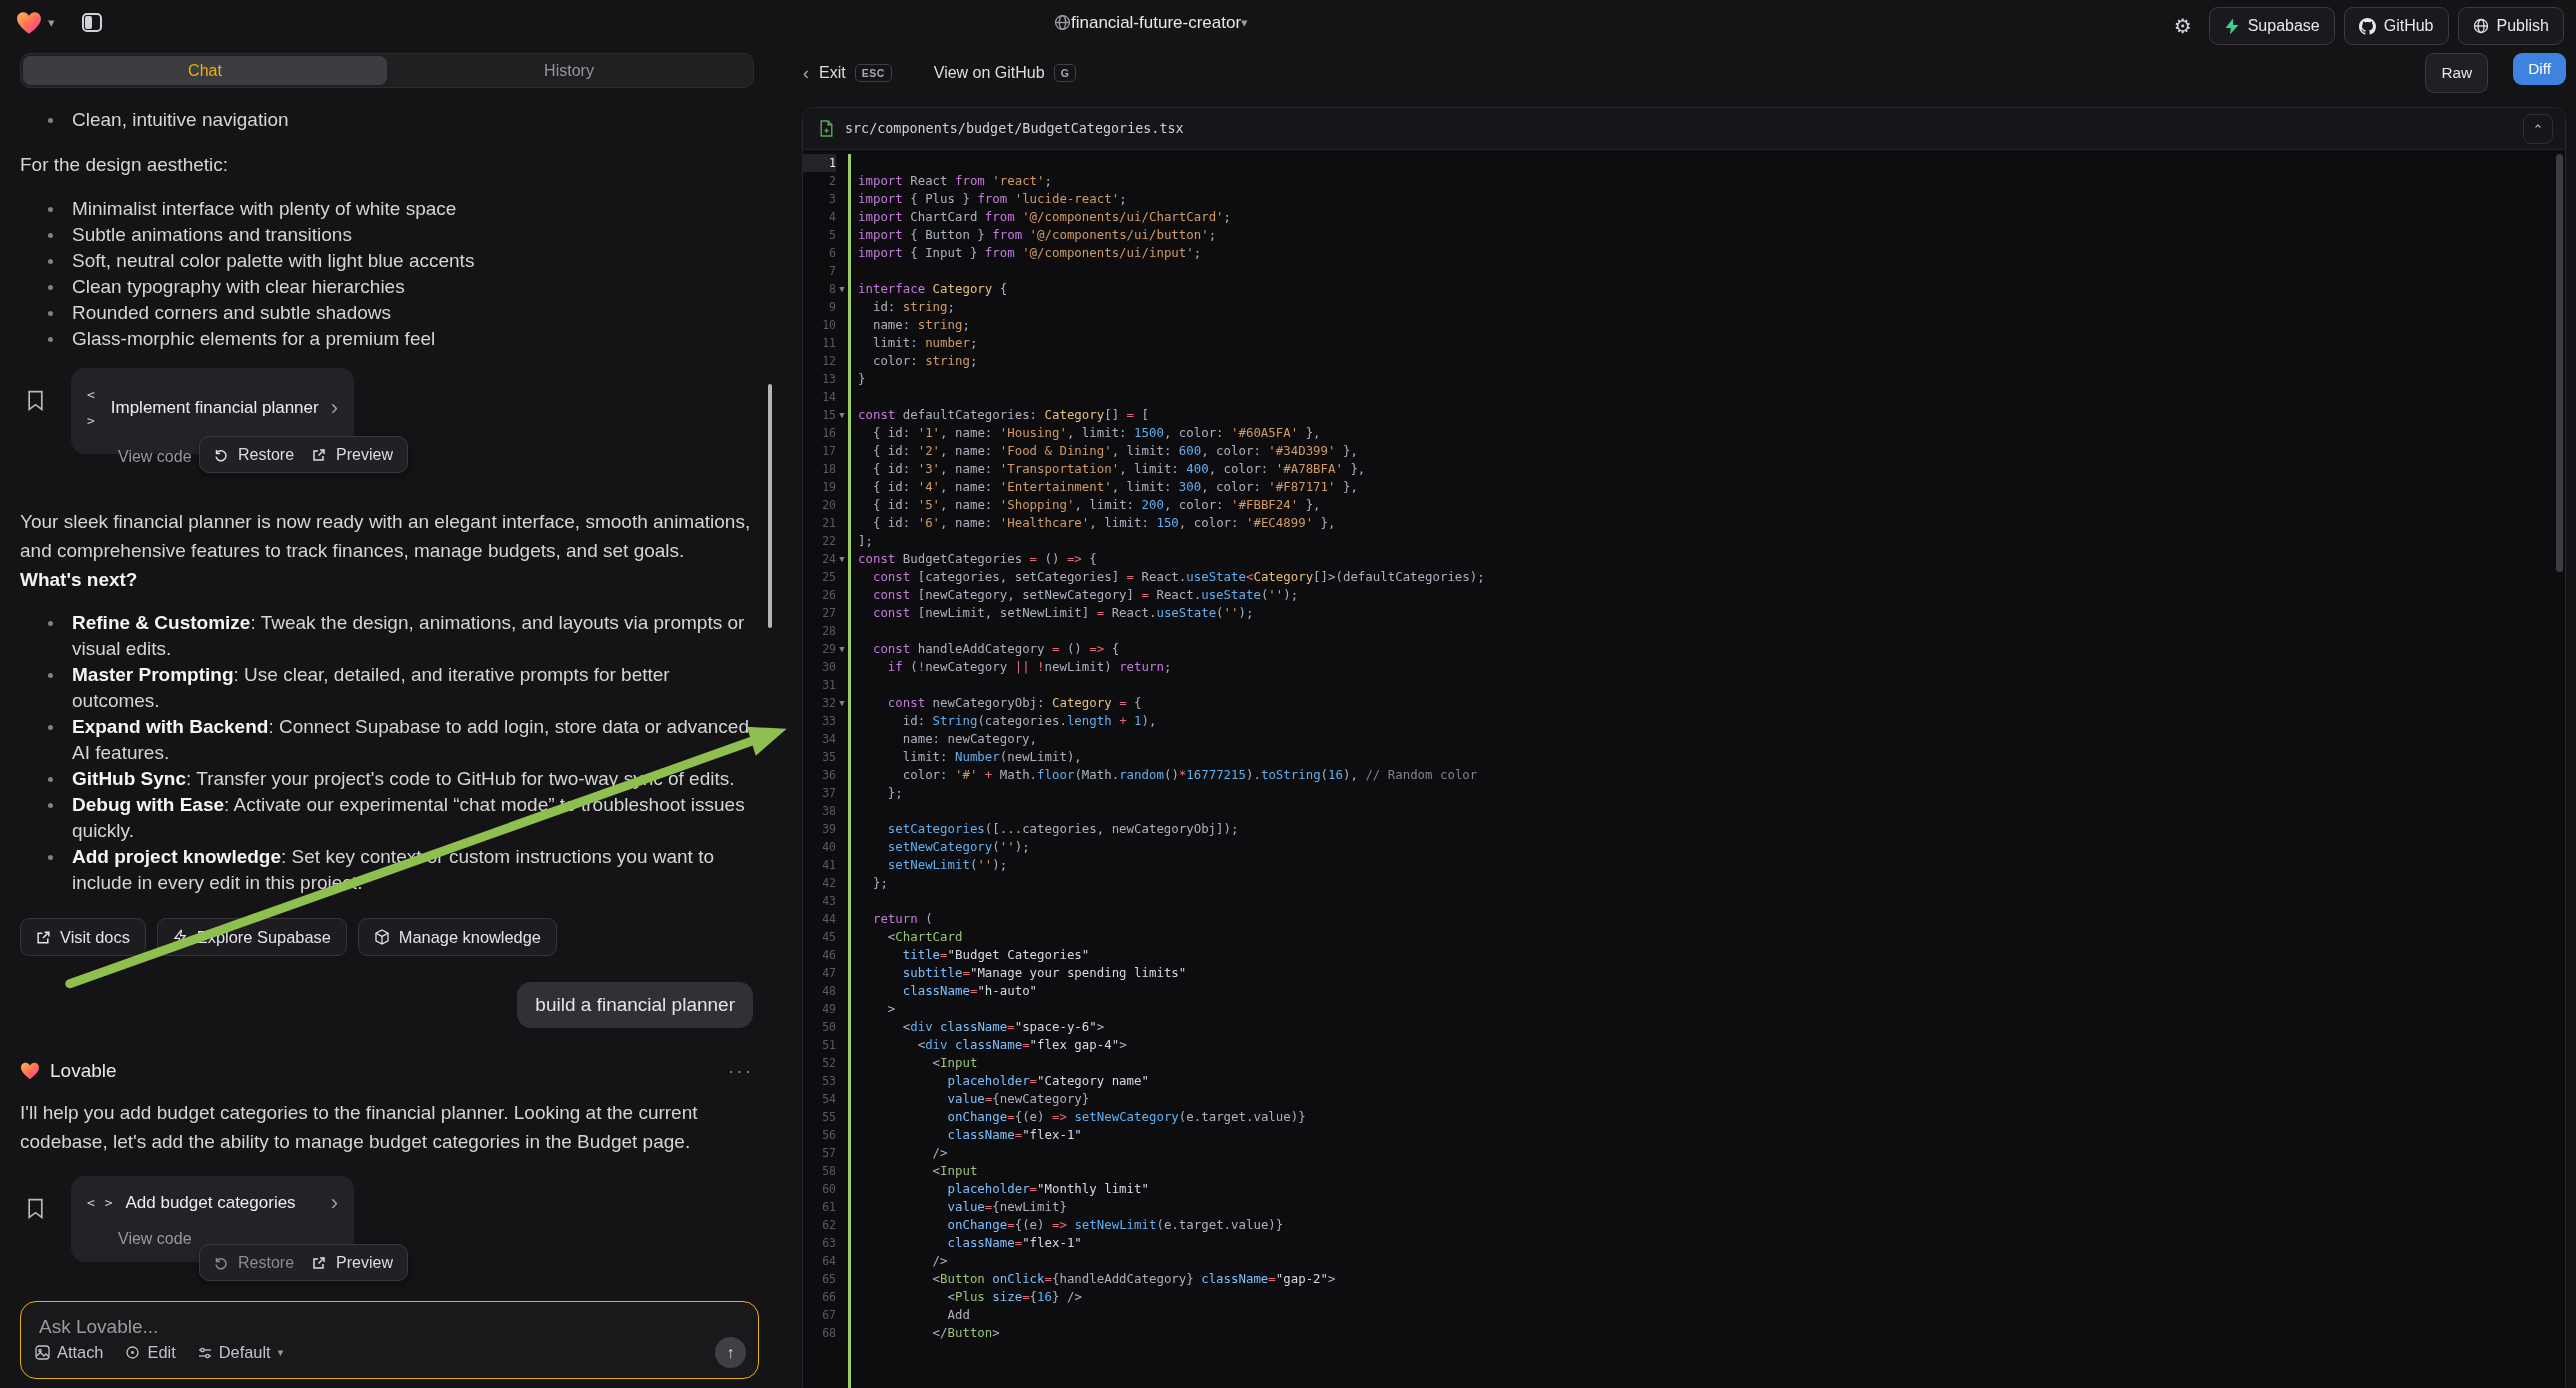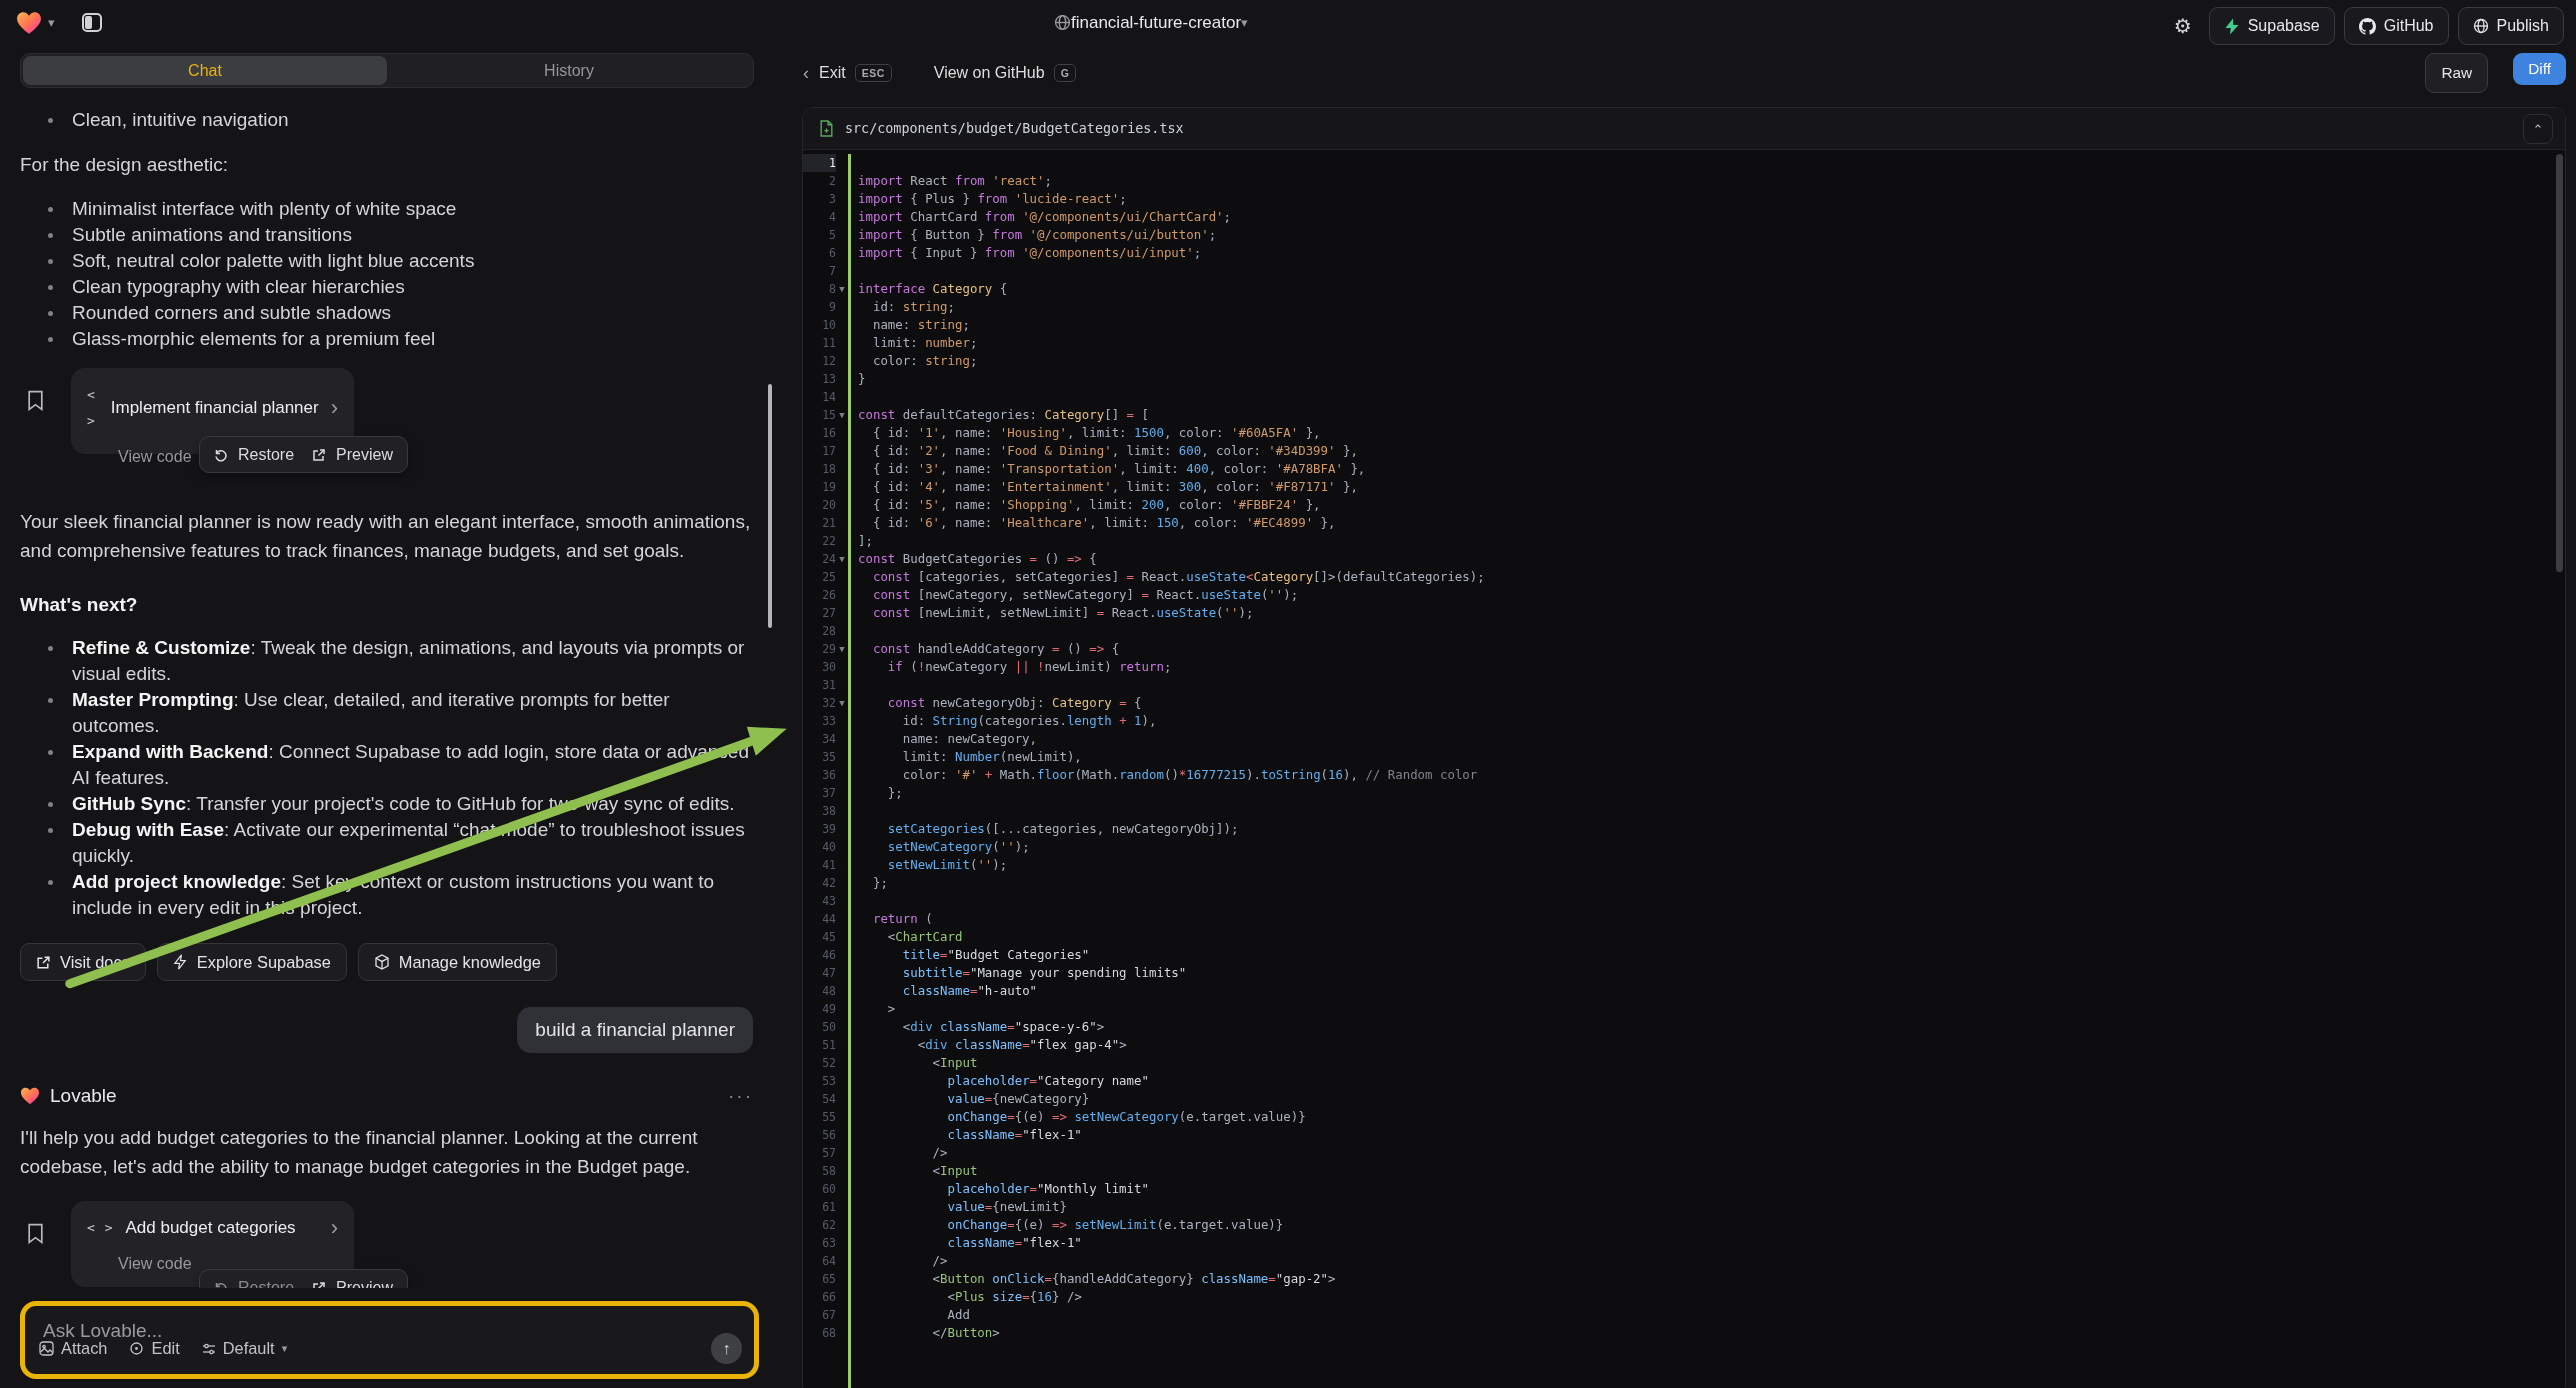--- a/index.html
+++ b/index.html
@@ -51,21 +51,21 @@
   .action-btn { display:flex; align-items:center; gap:9px; height:38px; padding:0 15px; border:1px solid #353539; background:#1d1d21; border-radius:9px; font-size:16.4px; color:#e4e4e6; white-space:nowrap; }
 
   .user-bubble { background:#303136; border-radius:14px; padding:10px 18px; font-size:19px; color:#e4e4e6; margin-left:auto; width:max-content; max-width:597px; }
   .lov-row { display:flex; align-items:center; gap:10px; margin-top:30px; }
   .lov-name { font-size:19px; color:#e9e9eb; }
   .lov-dots { margin-left:auto; color:#8a8a8f; font-size:19px; letter-spacing:2px; }
 
   .chat-sb { position:absolute; right:3px; top:339px; width:4px; height:244px; border-radius:2px; background:#d2d2d5; opacity:.85; }
 
   
-  .composer { position:absolute; left:20px; right:16px; bottom:9px; height:78px; background:#19191c; border:5px solid #eab308; border-radius:16px; padding:14px 16px 0 18px; }
+  .composer { position:absolute; left:20px; right:16px; bottom:9px; height:78px; background:#19191c; border:1px solid #eab308; border-radius:16px; padding:14px 16px 0 18px; }
   .composer .ph { font-size:19px; color:#9b9b9f; }
   .comp-row { position:absolute; left:14px; right:12px; bottom:10px; display:flex; align-items:center; gap:22px; }
   .comp-item { display:flex; align-items:center; gap:7px; font-size:16.4px; color:#c3c3c7; }
   .send-btn { margin-left:auto; width:31px; height:31px; border-radius:50%; background:#3f4044; color:#d9d9dc; display:flex; align-items:center; justify-content:center; font-size:16px; }
 
   
   .arrow-svg { position:absolute; left:0; top:0; width:2576px; height:1388px; pointer-events:none; z-index:40; }
 
   
   .code-header { position:absolute; left:14px; right:10px; top:8px; height:40px; display:flex; align-items:center; }
@@ -220,21 +220,21 @@
                 <path d="M12 2 6.5 7.5"></path>
               </svg>
             </span>
           <span>Preview</span>
         </span>
       </div>
     </div>
 
     <p style="margin-top:22px; max-width:732px;">Your sleek financial planner is now ready with an elegant interface, smooth animations, and comprehensive features to track finances, manage budgets, and set goals.</p>
 
-    <p class="h-bold" style="margin-top:25px;">What's next?</p>
+    <p class="h-bold" style="">What's next?</p>
 
     <ul class="blist" id="next-list" style="margin-top:16px; max-width:742px;">
         <li><b>Refine &amp; Customize</b>: Tweak the design, animations, and layouts via prompts or visual edits.</li>
         <li><b>Master Prompting</b>: Use clear, detailed, and iterative prompts for better outcomes.</li>
         <li><b>Expand with Backend</b>: Connect Supabase to add login, store data or advanced AI features.</li>
         <li><b>GitHub Sync</b>: Transfer your project's code to GitHub for two-way sync of edits.</li>
         <li><b>Debug with Ease</b>: Activate our experimental “chat mode” to troubleshoot issues quickly.</li>
         <li><b>Add project knowledge</b>: Set key context or custom instructions you want to include in every edit in this project.</li>
       </ul>
 

